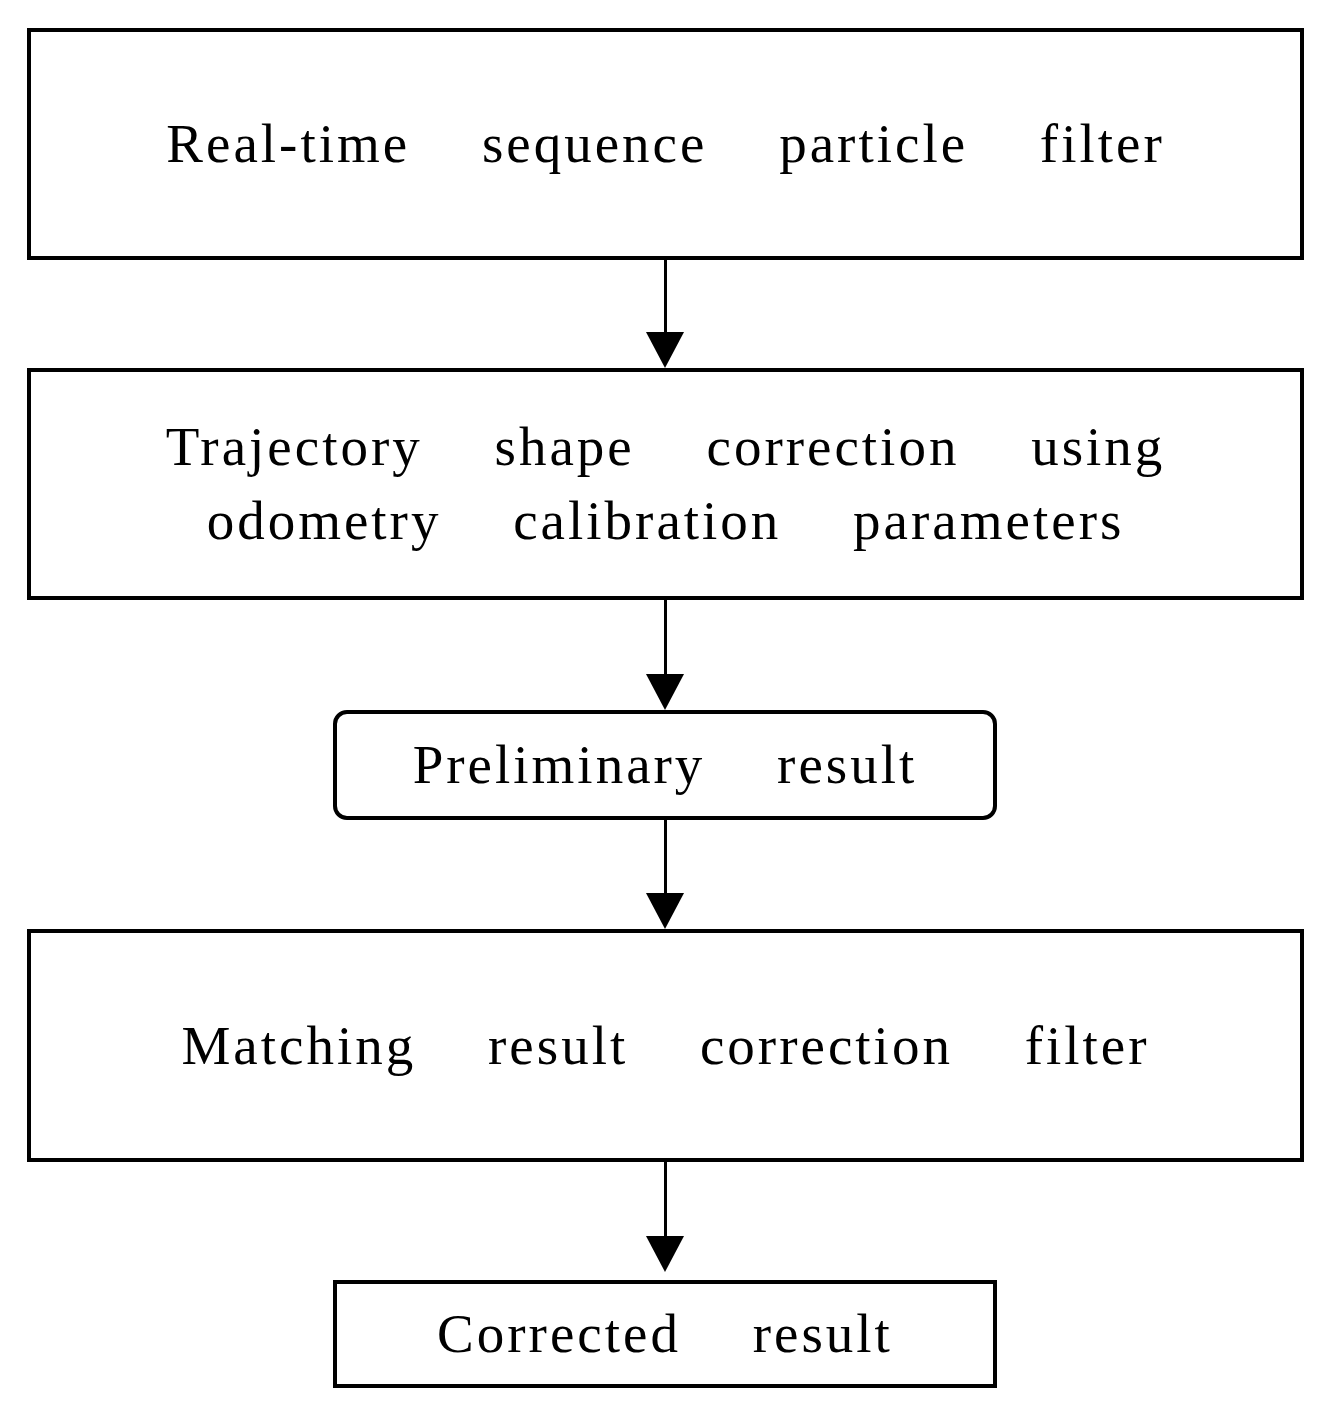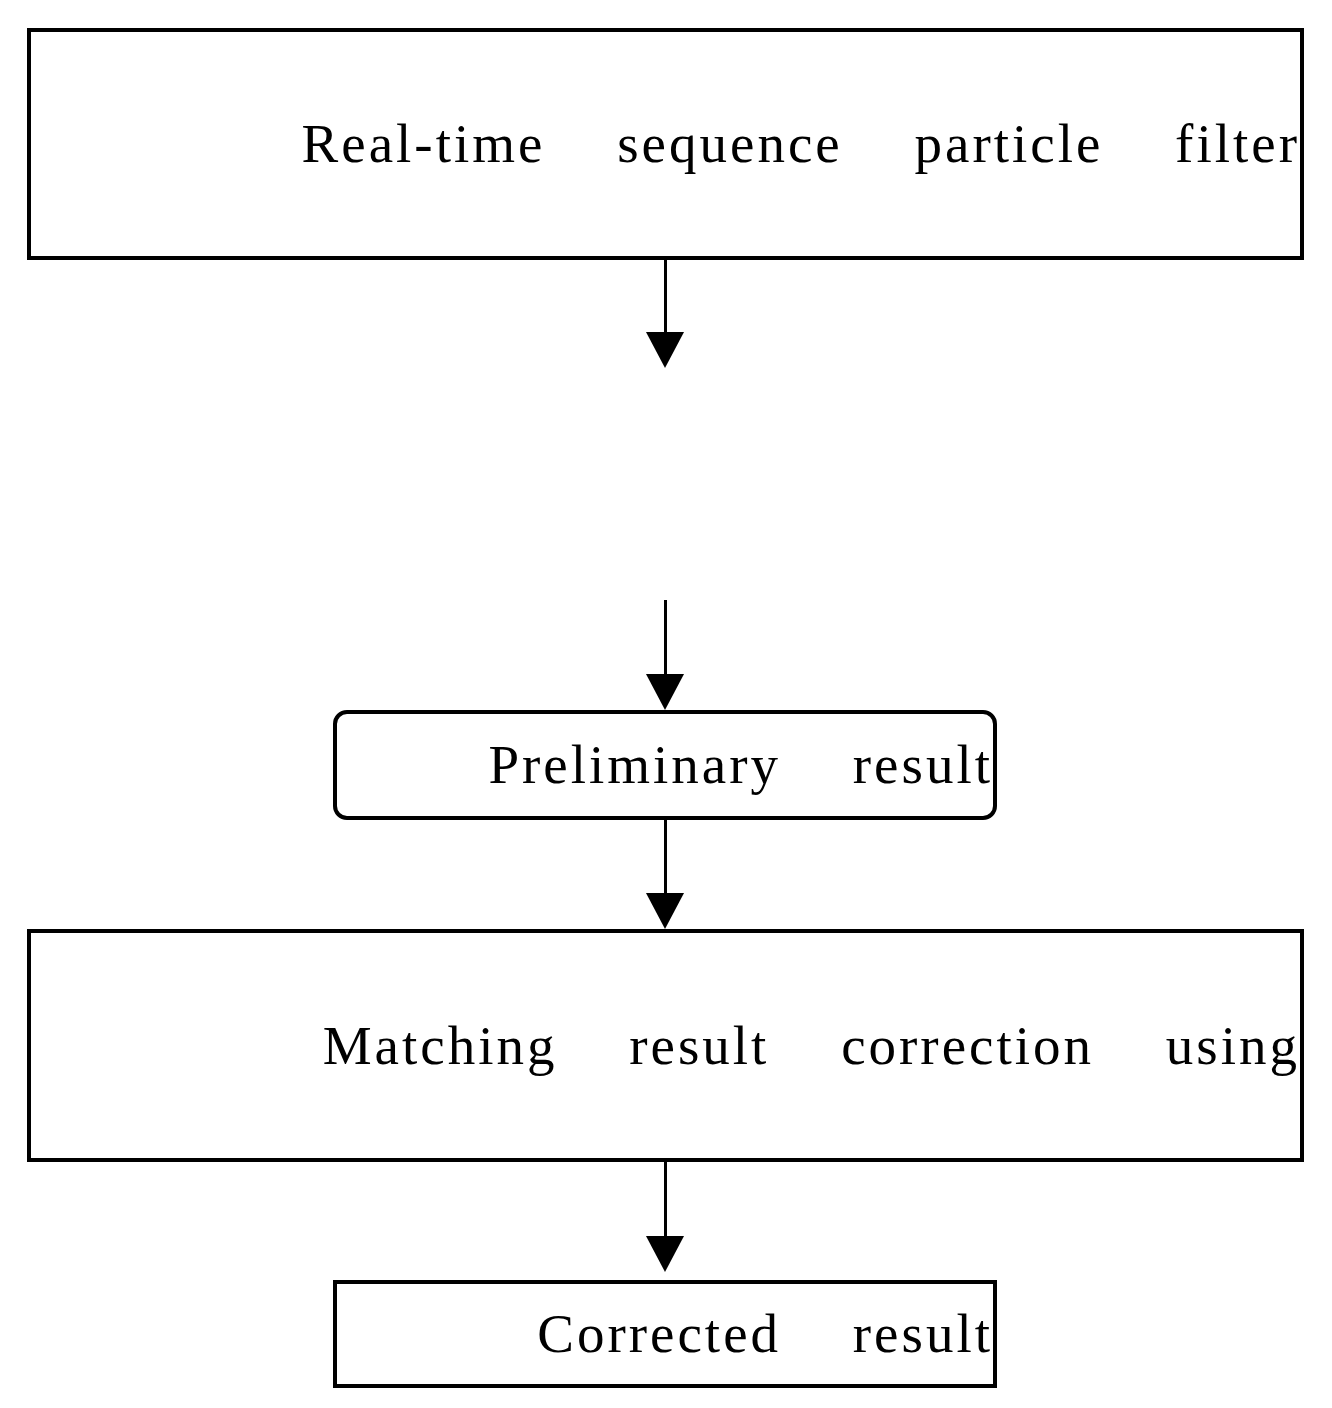--- a/index.html
+++ b/index.html
@@ -15,21 +15,21 @@
     font-family: "Liberation Serif", "DejaVu Serif", serif;
     color: #000000;
   }
   .box {
     position: absolute;
     box-sizing: border-box;
     border: 4px solid #000000;
     background: #ffffff;
     display: flex;
     flex-direction: column;
-    align-items: flex-end;
+    align-items: center;
     justify-content: center;
     text-align: center;
   }
   .box .line {
     display: block;
     font-size: 55px;
     line-height: 74px;
     letter-spacing: 3px;
     word-spacing: 55px;
     white-space: nowrap;
@@ -72,37 +72,41 @@
 
   <div class="box box-realtime">
     <span class="line">Real-time sequence particle filter</span>
   </div>
 
   <div class="arrow arrow-1">
     <div class="shaft"></div>
     <div class="head"></div>
   </div>
 
+  <div class="box box-trajectory">
+    <span class="line">Trajectory shape correction using</span>
+    <span class="line">odometry calibration parameters</span>
+  </div>
 
   <div class="arrow arrow-2">
     <div class="shaft"></div>
     <div class="head"></div>
   </div>
 
   <div class="box box-prelim">
     <span class="line">Preliminary result</span>
   </div>
 
   <div class="arrow arrow-3">
     <div class="shaft"></div>
     <div class="head"></div>
   </div>
 
   <div class="box box-magcom">
-    <span class="line">Matching result correction using</span>
+    <span class="line">Matching result correction filter</span>
   </div>
 
   <div class="arrow arrow-4">
     <div class="shaft"></div>
     <div class="head"></div>
   </div>
 
   <div class="box box-corrected">
     <span class="line">Corrected result</span>
   </div>

